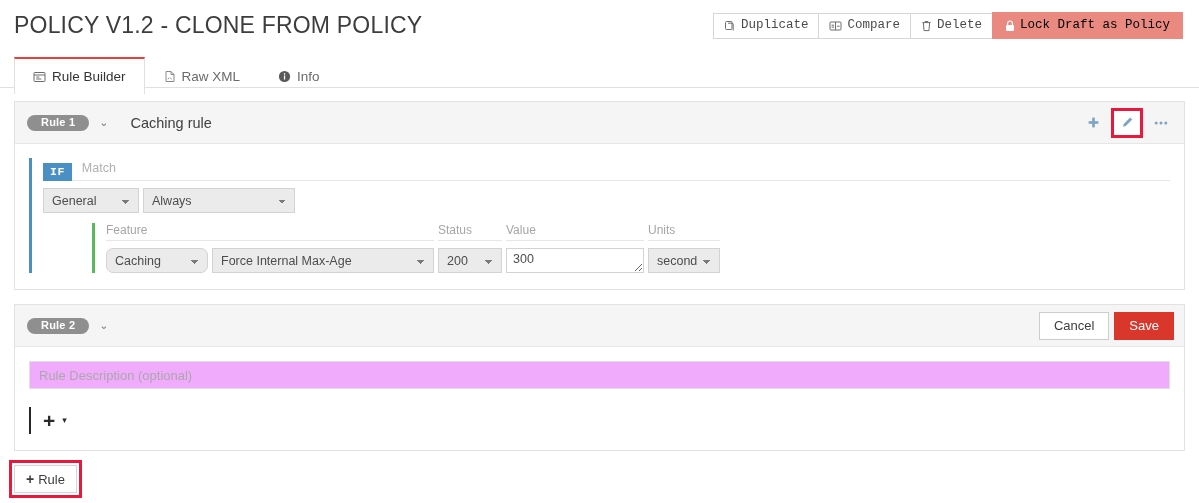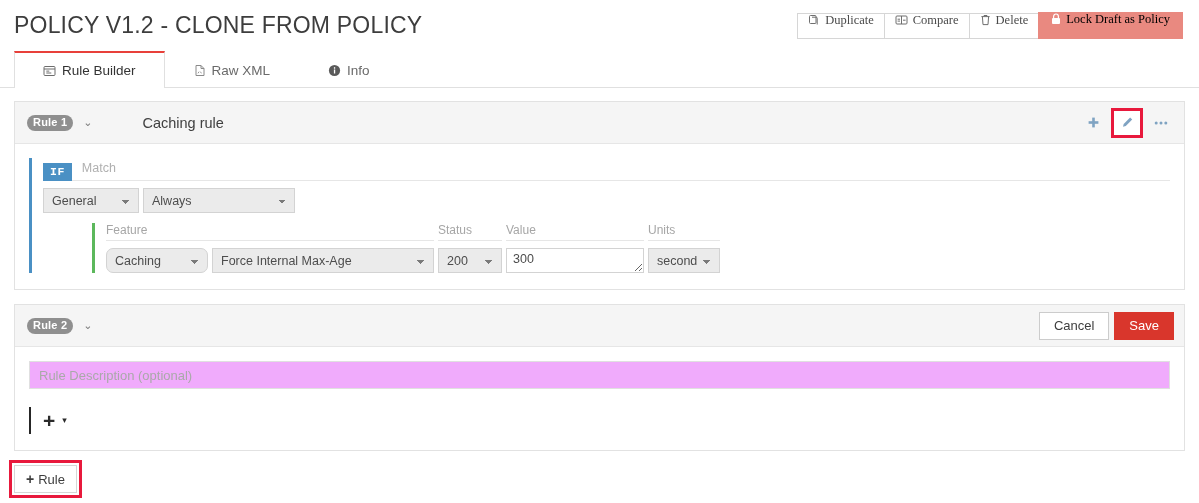--- a/index.html
+++ b/index.html
@@ -27,30 +27,30 @@
     color: #3d3d3d;
     white-space: nowrap;
   }
   .header-actions {
     margin-left: auto;
     display: flex;
     align-items: center;
     gap: 0;
   }
   .btn {
-    font-family: Liberation Serif, serif;
+    font-family: Liberation Mono, monospace;
     font-size: 12.5px;
     line-height: 1;
     border: 1px solid #d6d6d6;
     background: #ffffff;
     color: #4a4a4a;
     height: 26px;
     padding: 0 10px;
     display: inline-flex;
-    align-items: flex-start;
+    align-items: center;
     gap: 5px;
     cursor: pointer;
     white-space: nowrap;
   }
   .btn + .btn { margin-left: -1px; }
   .btn-lock {
     margin-left: 8px;
     background: #e98980;
     border-color: #e98980;
     color: #000000;
@@ -67,28 +67,28 @@
     border-bottom: 1px solid #e0e0e0;
     padding-left: 14px;
     display: flex;
     align-items: flex-end;
   }
   .tab {
     height: 36px;
     display: inline-flex;
     align-items: center;
     gap: 6px;
-    padding: 0 28px;
+    padding: 0 18px;
     font-size: 13.5px;
     color: #6a6a6a;
     cursor: pointer;
     border: 1px solid transparent;
     border-bottom: none;
     position: relative;
-    top: 1px;
+    top: 7px;
     background: transparent;
   }
   .tab.active {
     background: #ffffff;
     border-color: #e0e0e0;
     border-top: 2px solid #e8403a;
     color: #333333;
     height: 37px;
   }
   .tab .tab-ico { color: #8a8a8a; display: inline-flex; align-items: center; }
@@ -108,34 +108,34 @@
     display: flex;
     align-items: center;
     padding: 0 10px 0 12px;
   }
   .rule-badge {
     background: #8f8f8f;
     color: #ffffff;
     font-size: 11px;
     font-weight: bold;
     border-radius: 9px;
-    padding: 2px 6px 3px;
+    padding: 2px 14px 3px;
     line-height: 1;
     letter-spacing: .2px;
   }
   .caret {
     margin-left: 10px;
     color: #7d7d7d;
     font-size: 11px;
     line-height: 1;
     cursor: pointer;
     user-select: none;
   }
   .rule-name {
-    margin-left: 50px;
+    margin-left: 22px;
     font-size: 14.5px;
     color: #404040;
   }
   .rule-head-actions {
     margin-left: auto;
     display: flex;
     align-items: center;
     gap: 0;
   }
   .icon-btn {

